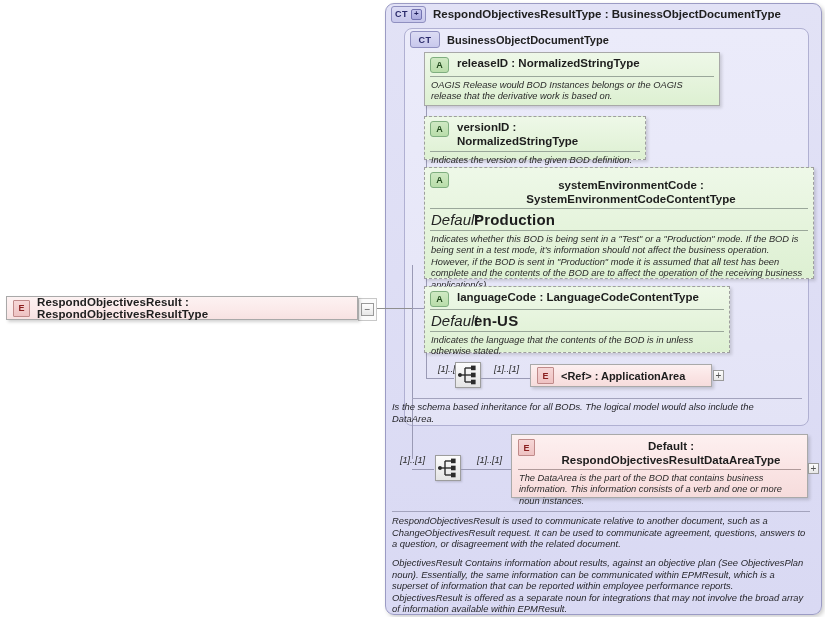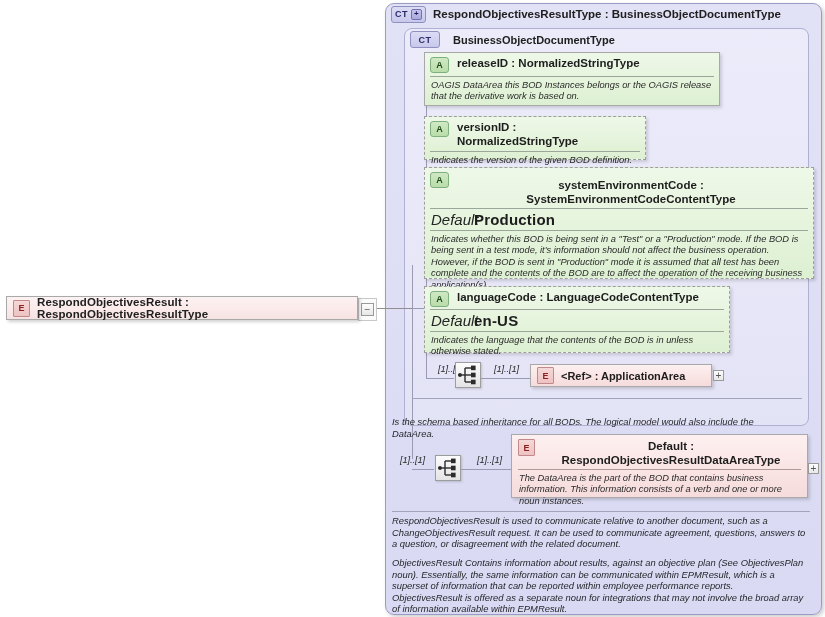--- a/index.html
+++ b/index.html
@@ -91,21 +91,21 @@
   
   #ct-inner{
     left:404px;top:28px;width:405px;height:398px;
     border:1px solid #b0b0d2;
     border-radius:8px;
     background:linear-gradient(to bottom,#ebebfa 0%, #e7e7f8 60%, #e3e3f6 100%);
   }
   #ct-inner-header{
     left:410px;top:32px;height:15px;display:flex;align-items:center;
   }
-  #ct-inner-header .ttl{font-size:11px;font-weight:bold;color:#202020;margin-left:13px;}
+  #ct-inner-header .ttl{font-size:11px;font-weight:bold;color:#202020;margin-left:7px;}
 
   
   .attr-box{
     background:linear-gradient(to bottom,#eef8e8 0%, #e6f4dd 50%, #ddf0d2 100%);
     box-shadow:2px 2px 3px rgba(0,0,0,.14);
   }
   .attr-box.solid{border:1px solid #a8a8a8;}
   .attr-box.dashed{border:1px dashed #9e9e9e;}
   .attr-head{
     display:flex;align-items:flex-start;
@@ -205,21 +205,21 @@
     <span class="badge-e">E</span>
     <span class="lbl">RespondObjectivesResult : RespondObjectivesResultType</span>
   </div>
 
   <div class="abs attr-box solid" style="left:424px;top:52px;width:296px;height:54px;">
     <div class="attr-head">
       <span class="badge-a">A</span>
       <span class="attr-name">releaseID : NormalizedStringType</span>
     </div>
     <div class="attr-sep"></div>
-    <div class="attr-doc">OAGIS DataArea this BOD Instances belongs or the OAGIS release that the derivative work is based on.</div>
+    <div class="attr-doc">OAGIS Release would BOD Instances belongs or the OAGIS release that the derivative work is based on.</div>
   </div>
 
   <div class="abs attr-box dashed" style="left:424px;top:116px;width:222px;height:44px;">
     <div class="attr-head">
       <span class="badge-a">A</span>
       <span class="attr-name">versionID : NormalizedStringType</span>
     </div>
     <div class="attr-sep"></div>
     <div class="attr-doc">Indicates the version of the given BOD definition.</div>
   </div>
@@ -273,21 +273,21 @@
   <div class="card abs" style="left:494px;top:364px;">[1]..[1]</div>
   <div class="ln-h abs" style="left:481px;top:378px;width:50px;"></div>
 
   <div class="abs el-box" style="left:530px;top:364px;width:182px;height:23px;display:flex;align-items:center;padding:0 6px;">
     <span class="badge-e">E</span>
     <span class="el-name" style="font-size:11px;">&lt;Ref&gt;        : ApplicationArea</span>
   </div>
   <div class="pm abs" style="left:713px;top:370px;">+</div>
 
   <div class="doc-sep abs" style="left:412px;top:398px;width:390px;"></div>
-  <div class="annot" style="left:392px;top:416px;width:400px;">Is the schema based inheritance for all BODs. The logical model would also include the DataArea.</div>
+  <div class="annot" style="left:392px;top:401px;width:400px;">Is the schema based inheritance for all BODs. The logical model would also include the DataArea.</div>
 
   <div class="card abs" style="left:400px;top:455px;">[1]..[1]</div>
   <div class="ln-h abs" style="left:412px;top:469px;width:22px;"></div>
 
   <div class="abs compositor" style="left:435px;top:455px;">
     <svg width="24" height="24" viewBox="0 0 24 24">
       <line x1="2" y1="12" x2="9" y2="12" stroke="#2b2b2b" stroke-width="1.4"></line>
       <line x1="9" y1="5" x2="9" y2="19" stroke="#2b2b2b" stroke-width="1.4"></line>
       <line x1="9" y1="5" x2="15" y2="5" stroke="#2b2b2b" stroke-width="1.4"></line>
       <line x1="9" y1="12" x2="15" y2="12" stroke="#2b2b2b" stroke-width="1.4"></line>

